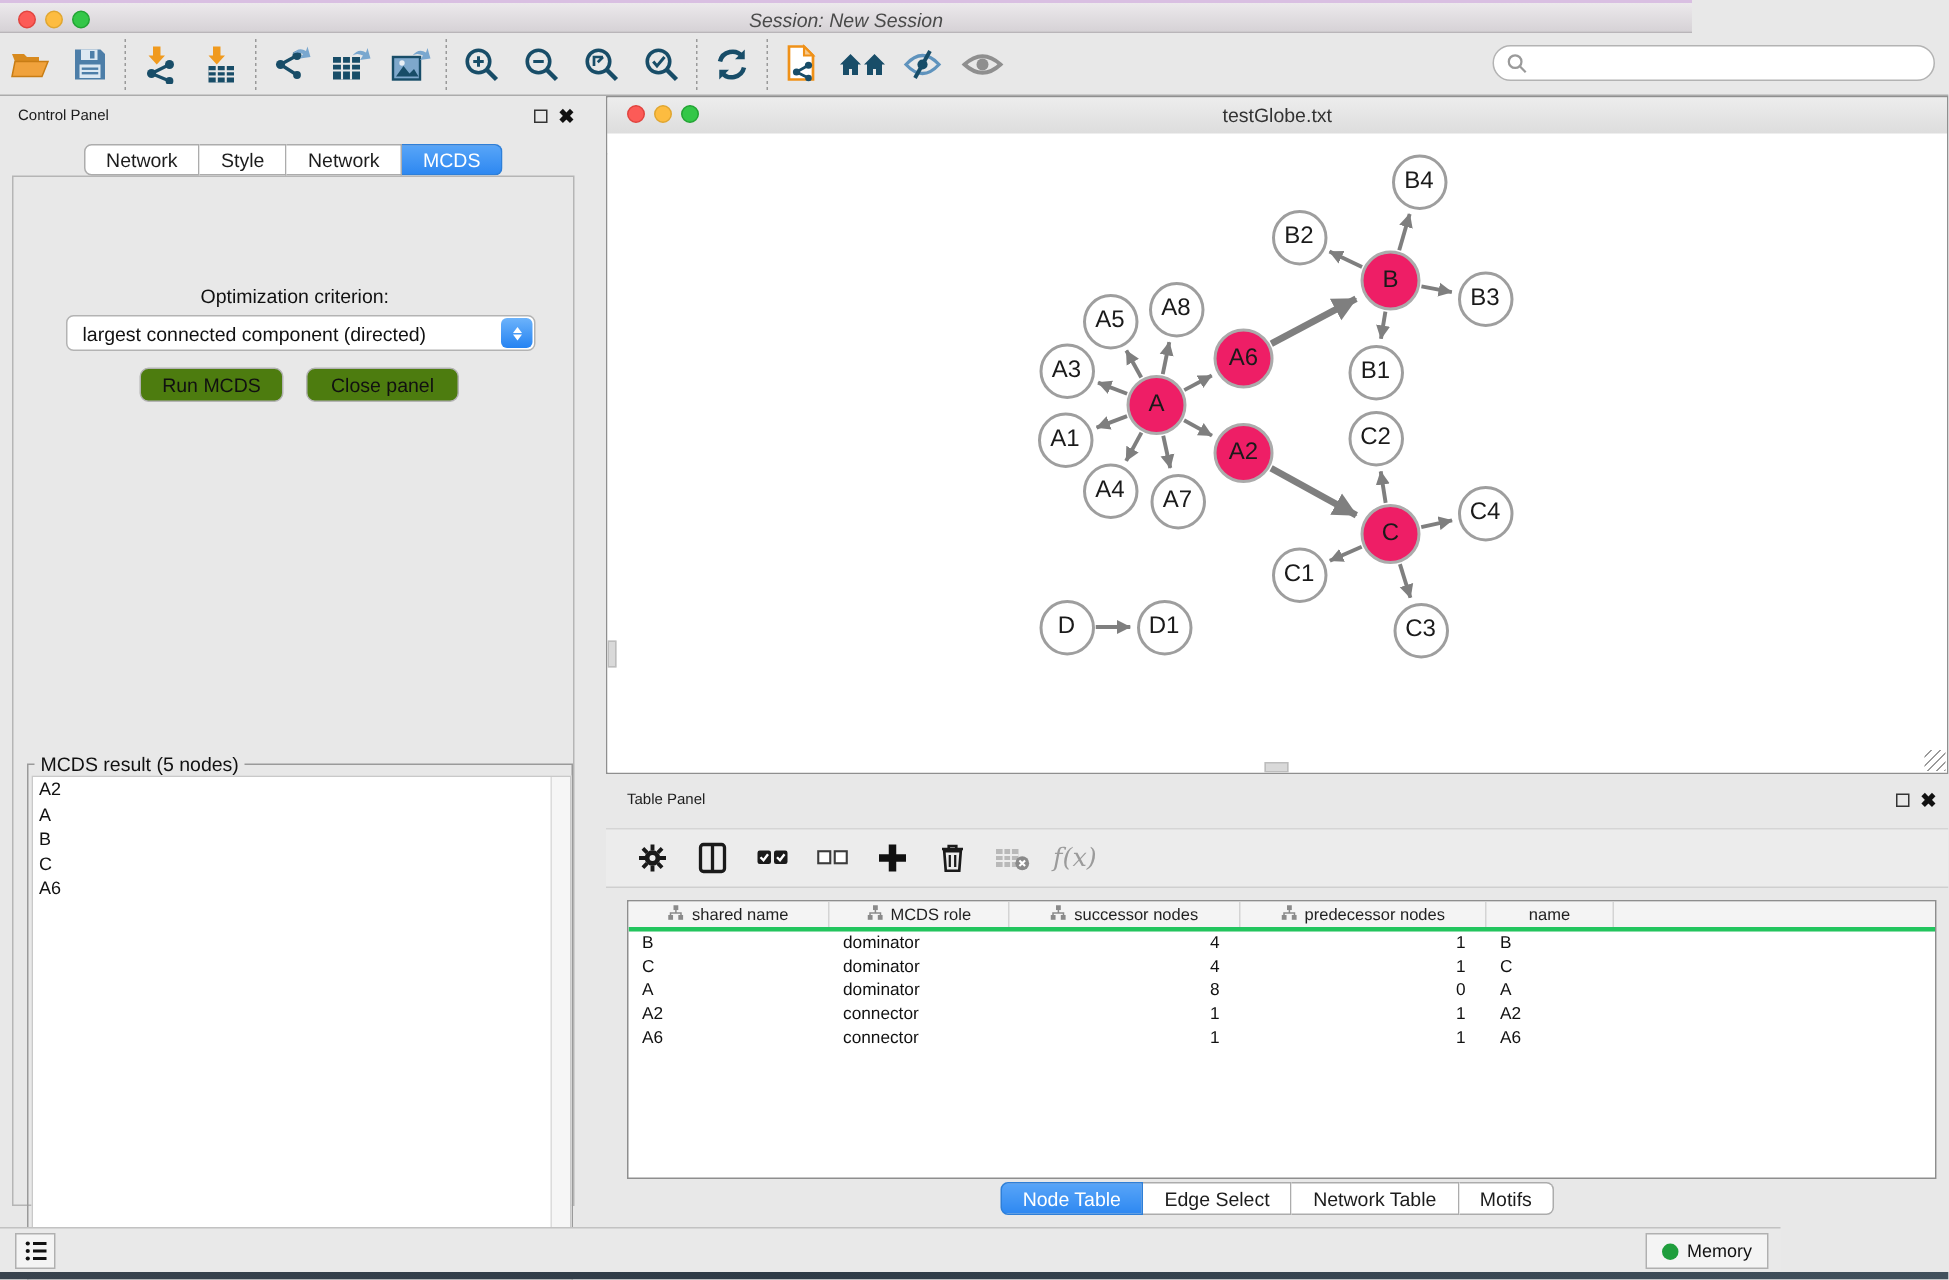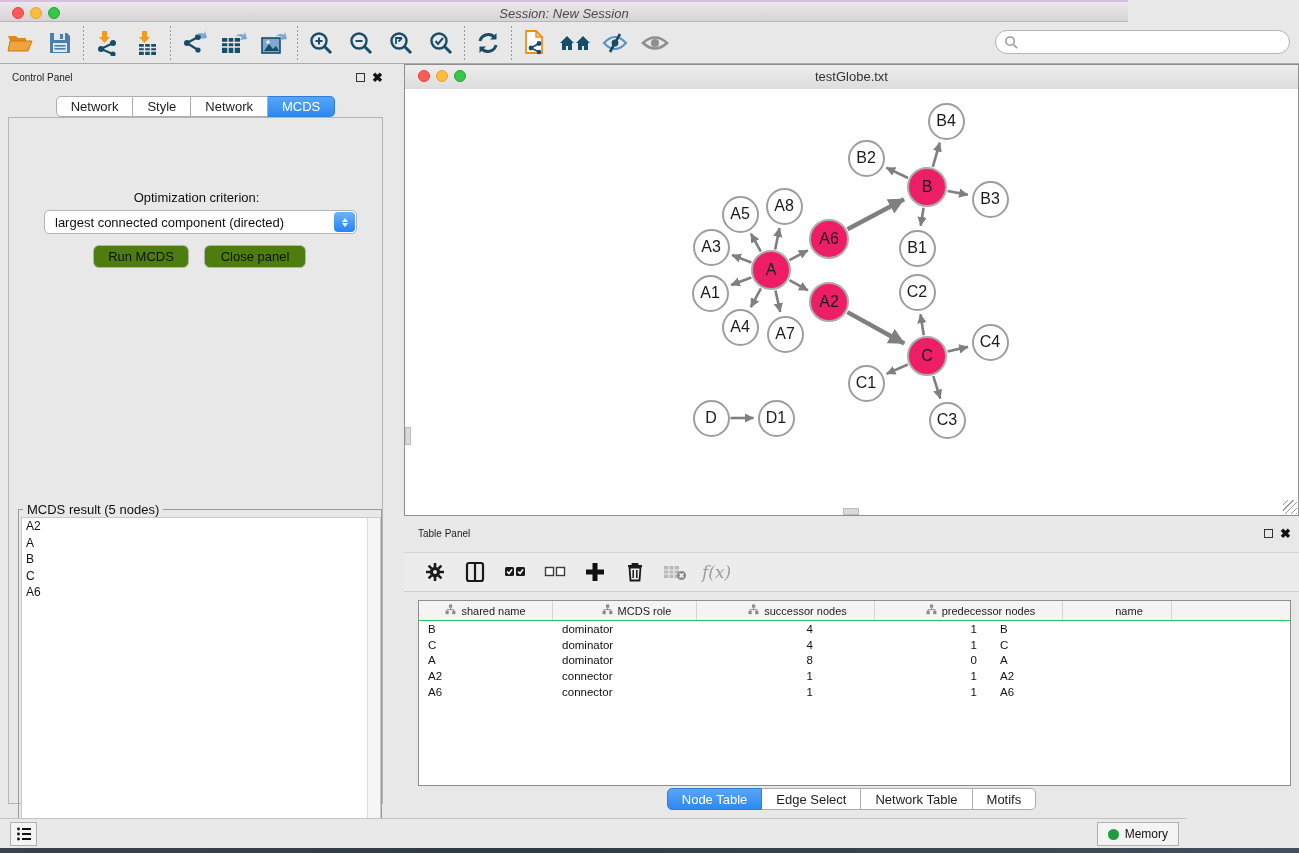--- a/index.html
+++ b/index.html
@@ -69,21 +69,21 @@
     background:repeating-linear-gradient(135deg, transparent 0 3px, #9a9a9a 3px 4px); }
   .mini-thumb { position:absolute; background:#d9d9d9; border:1px solid #bdbdbd; }
 
   
   #table-panel { left:404px; top:520px; width:895px; height:292px; background:#e8e8e8; }
   #tp-toolbar { position:absolute; left:0; top:32px; width:895px; height:40px; background:#ececec;
     border-top:1px solid #d5d5d5; border-bottom:1px solid #cfcfcf; display:flex; align-items:center; padding-left:18px; gap:14px; }
   .tp-btn { width:26px; height:26px; display:flex; align-items:center; justify-content:center; flex:0 0 auto; }
   #fx-label { font-family:"DejaVu Serif", serif; font-style:italic; font-size:17px; color:#9b9b9b; }
   #node-table { position:absolute; left:14px; top:80px; width:873px; height:186px; background:#fff; border:1px solid #8e8e8e; overflow:hidden; }
-  #nt-header { display:flex; height:20px; background:#f4f4f4; border-bottom:1px solid #22c55e;gap:24px; }
+  #nt-header { display:flex; height:20px; background:#f4f4f4; border-bottom:3px solid #22c55e; }
   .nt-hcell { display:flex; align-items:center; justify-content:center; gap:5px; font-size:11px; color:#222;
     border-right:1px solid #d4d4d4; height:100%; }
   .nt-row { display:flex; height:15.8px; align-items:center; }
   .nt-cell { font-size:11.5px; color:#111; overflow:hidden; white-space:nowrap; }
   #tp-tabs { position:absolute; left:0; top:268px; width:895px; display:flex; justify-content:center; }
   #tp-tabs .seg { height:22px; }
 
   
   #status-bar { left:0; top:818px; width:1187px; height:30px; background:#e9e9e9; border-top:1px solid #c2c2c2; }
   #statuslist-btn { position:absolute; left:10px; top:3px; width:27px; height:24px; background:#f4f4f4;

